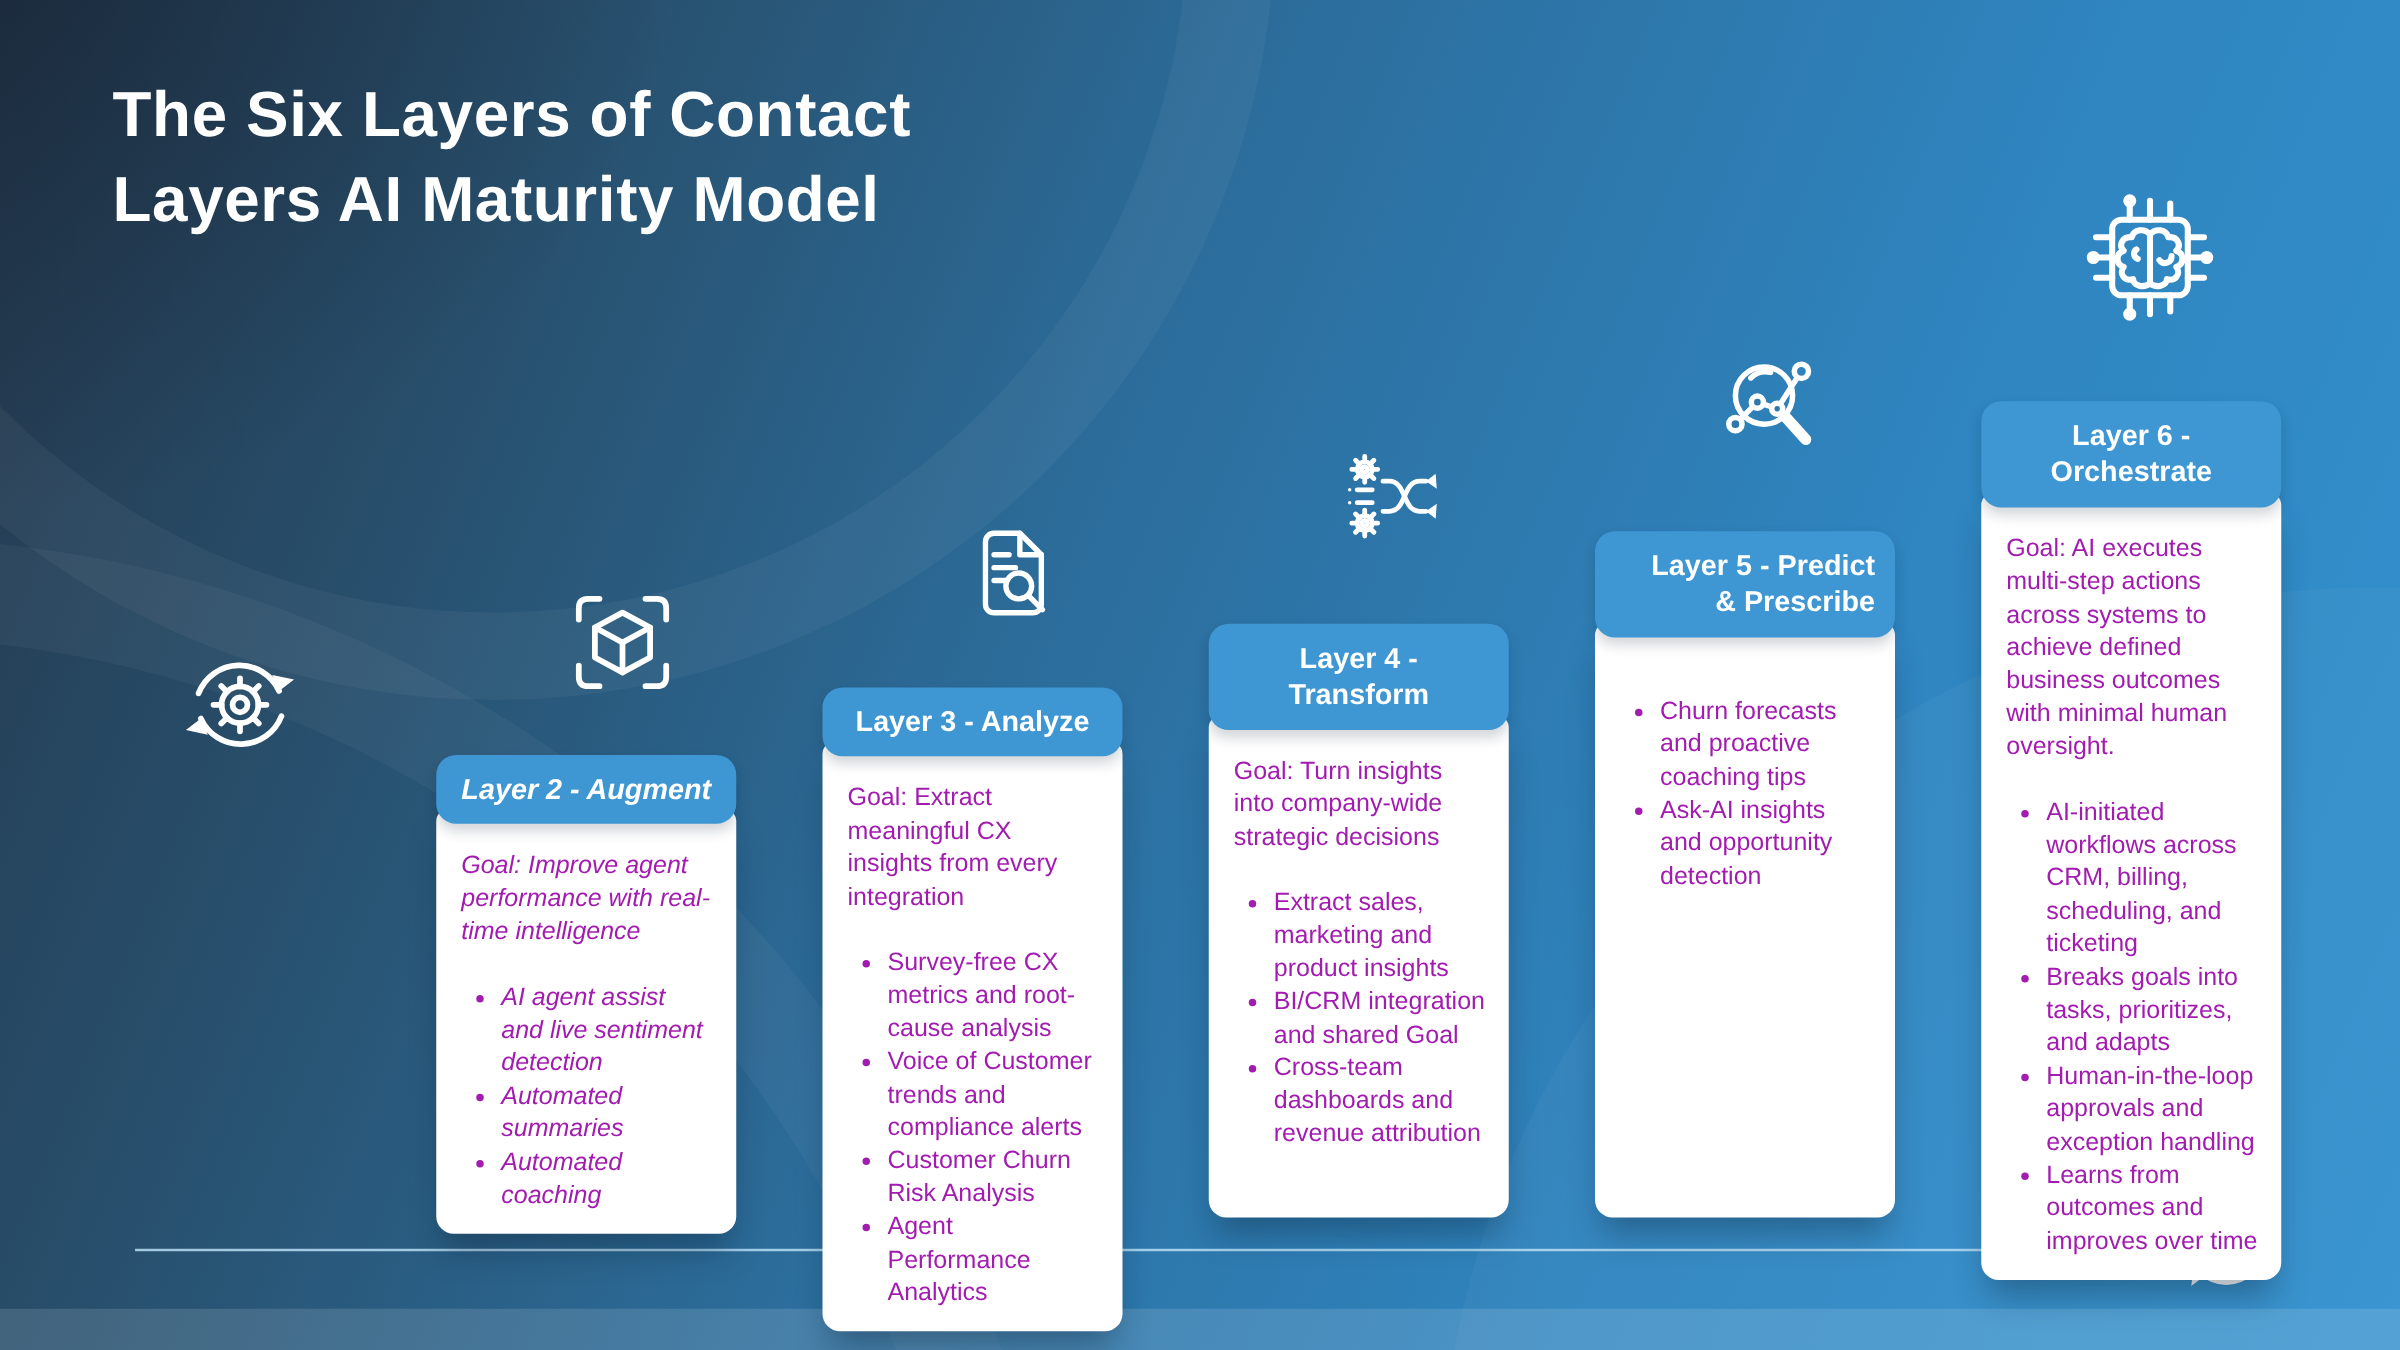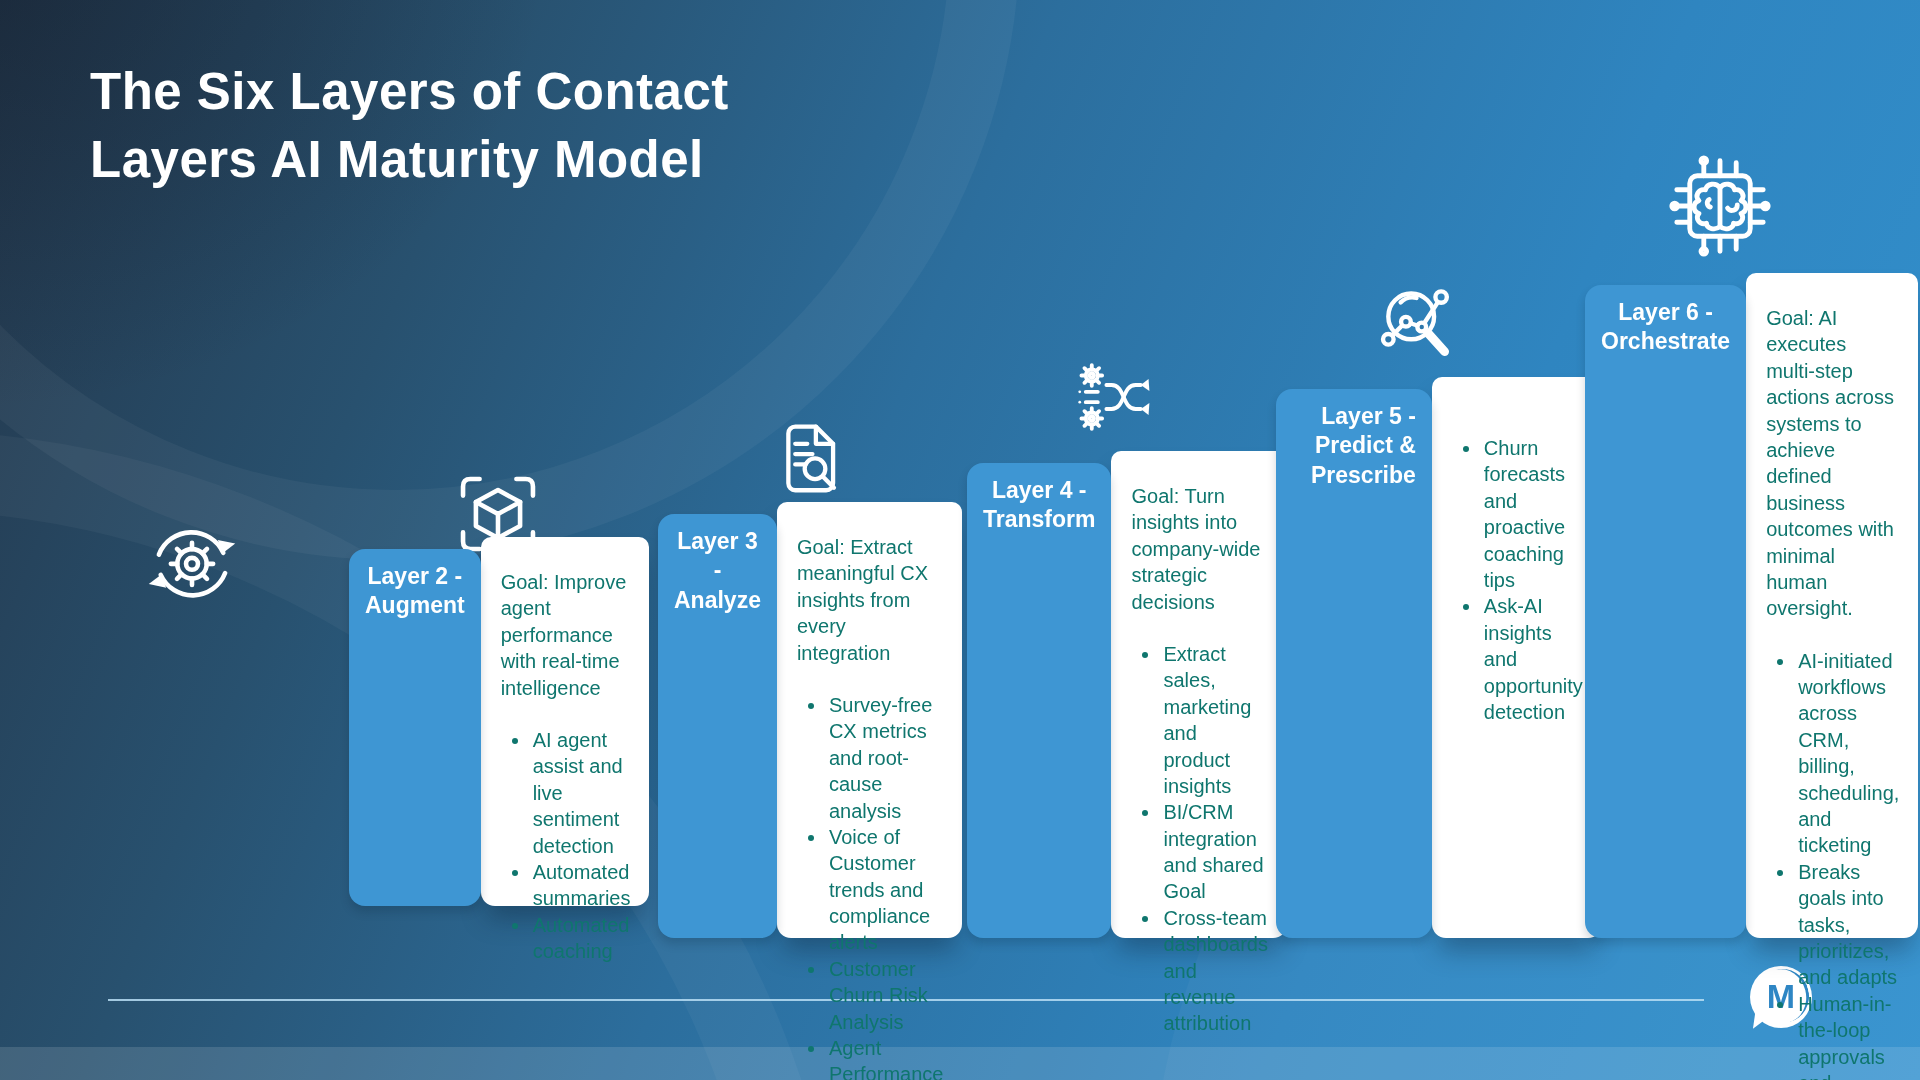--- a/index.html
+++ b/index.html
@@ -20,42 +20,42 @@
   .ring3 { width:1500px; height:1500px; left:1150px; top:470px; background:rgba(255,255,255,0.035); }
   .bottom-band { position:absolute; left:0; right:0; bottom:0; height:33px; background:rgba(255,255,255,0.13); }
 
   .title {
     position:absolute; left:90px; top:58px; width:1250px;
     color:#ffffff; font-size:51px; font-weight:800; line-height:1.33; letter-spacing:0.5px;
   }
   .title span { display:block; }
 
   .card {
-    position:absolute; width:271px; display:flex; flex-direction:row;
+    position:absolute; width:240px; display:flex; flex-direction:column;margin-top:36px;
   }
   .card-header {
     position:relative; z-index:2; background:#3E96D3; color:#fff;
     border-radius:16px; padding:13px 16px; text-align:center;
     font-size:23px; font-weight:700; line-height:1.28;
     box-shadow:0 6px 10px rgba(8,25,42,0.18);
   }
   .card-header.align-left { text-align:right; padding-left:35px; }
   .card-body {
     position:relative; z-index:1; flex:1; background:#ffffff;
     border-radius:10px 10px 14px 14px; margin-top:-12px;
     padding:32px 19px 18px 20px;
-    color:#0f766e; font-size:20px; line-height:1.32;
+    color:#a21caf; font-size:20px; line-height:1.32;
     box-shadow:0 18px 26px -6px rgba(8,25,42,0.35);
   }
   .goal { margin:0; }
   .card-body ul { margin:26px 0 0 0; padding-left:30px; }
   .card-body li { padding-left:2px; }
 
   .card1 { left:40px;   top:630px; height:308px; }
-  .card2 { left:349px;  top:549px; height:357px; }
+  .card2 { left:349px;  top:568px; height:357px;font-style:italic; }
   .card3 { left:658px;  top:514px; height:424px; }
   .card4 { left:967px;  top:463px; height:475px; }
   .card5 { left:1276px; top:389px; height:549px; }
   .card6 { left:1585px; top:285px; height:653px; }
 
   .layer-icon { position:absolute; pointer-events:none; }
   .layer-icon svg { display:block; width:100%; height:100%; }
   .icon1 { left:146px;  top:514px; width:92px;  height:96px; }
   .icon2 { left:452px;  top:466px; width:92px;  height:96px; }
   .icon3 { left:766px;  top:416px; width:86px;  height:90px; }

